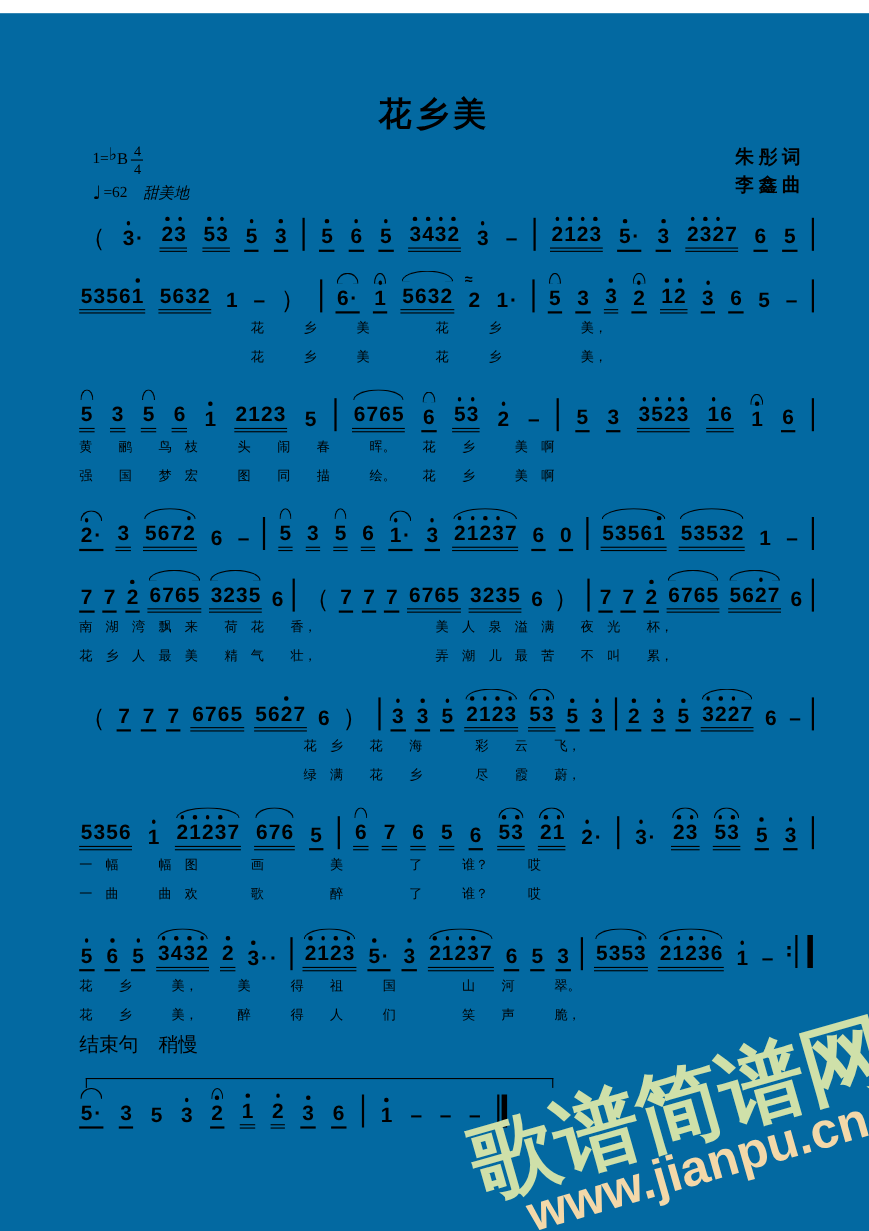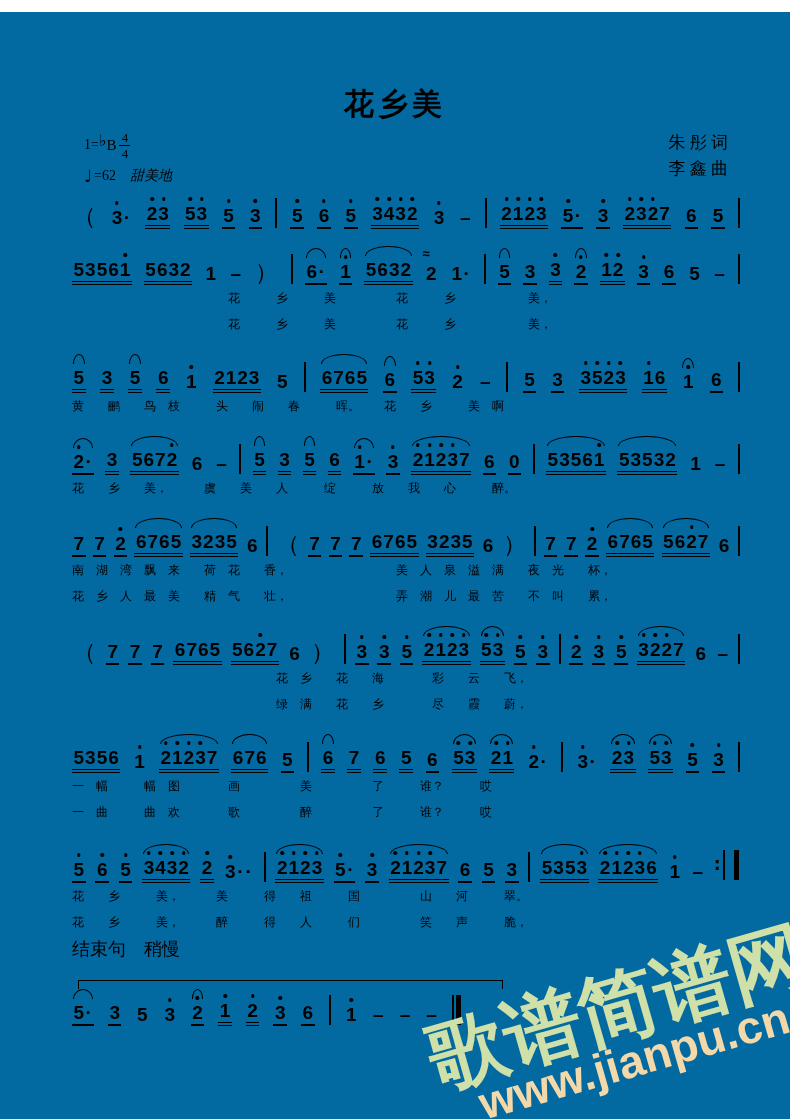--- a/index.html
+++ b/index.html
@@ -16,21 +16,21 @@
   }
   .meta { position:absolute; top:116px; left:84px; font-size:14px; }
   .keyrow { display:flex; align-items:center; height:34px; }
   .flat { font-size:16px; position:relative; top:-5px; }
   .keyletter { font-size:15px; }
   .frac { display:inline-flex; flex-direction:column; align-items:center; margin-left:3px; font-size:13px; line-height:1; }
   .frac .fline { width:11px; height:1px; background:#000; margin:1px 0; }
   .temporow { display:flex; align-items:center; margin-top:4px; font-size:14px; }
   .qnote { font-family:"DejaVu Sans",sans-serif; font-size:17px; margin-right:2px; }
   .expr { margin-left:14px;font-style:italic; }
-  .credits { position:absolute; top:118px; right:62px; text-align:left; font-size:17px; line-height:1.55; }
+  .credits { position:absolute; top:118px; right:62px; text-align:left; font-size:17px; line-height:1.55;font-weight:bold; }
   
   .score { position:absolute; top:170px; left:72px; width:672px; }
   .system { margin-bottom:9px; }
   .notes-row {
     display:flex; align-items:flex-end; justify-content:space-between;
     width:668px; min-height:46px; padding-top:16px;
     font-family:"Liberation Sans","DejaVu Sans",sans-serif; font-weight:bold; font-size:19px;
   }
   .notes-row.short { width:430px; justify-content:flex-start; }
   .notes-row.short .tok { margin-right:14px; }
@@ -298,20 +298,21 @@
           </span>
           <span class="tok arc">
             <span class="n hi">1</span>
           </span>
           <span class="tok u1">
             <span class="n">6</span>
           </span>
           <span class="tok barline"></span>
         </div>
         <div class="lyrics">黄　　鹂　　鸟　枝　　　头　　闹　　春　　　晖。　　花　　乡　　　美　啊</div>
+        <div class="lyrics">强　　国　　梦　宏　　　图　　同　　描　　　绘。　　花　　乡　　　美　啊</div>
       </div>
       <div class="system">
         <div class="notes-row">
           <span class="tok arc u1">
             <span class="n hi">2</span>
             <span class="aug">·</span>
           </span>
           <span class="tok u2">
             <span class="n">3</span>
           </span>
@@ -372,21 +373,20 @@
             <span class="n">5</span>
             <span class="n">3</span>
             <span class="n">2</span>
           </span>
           <span class="tok">
             <span class="n">1</span>
           </span>
           <span class="tok dash">–</span>
           <span class="tok barline"></span>
         </div>
-        <div class="lyrics">花　　乡　　美，　　　虞　　美　　人　　　绽　　　放　　我　　心　　　醉。</div>
       </div>
       <div class="system">
         <div class="notes-row">
           <span class="tok u1">
             <span class="n">7</span>
           </span>
           <span class="tok u1">
             <span class="n">7</span>
           </span>
           <span class="tok u1">

